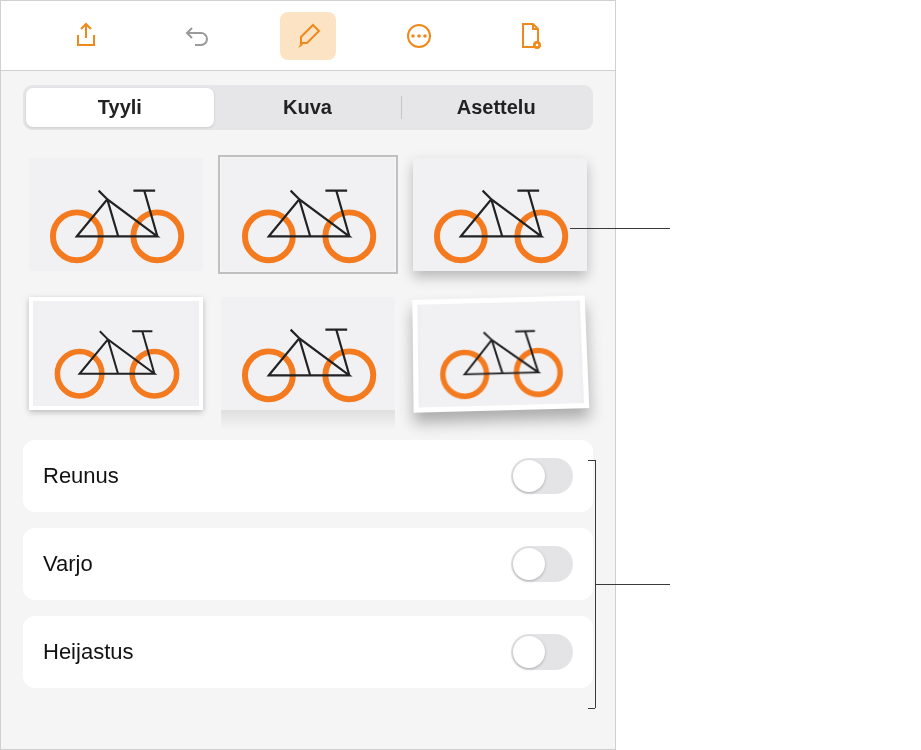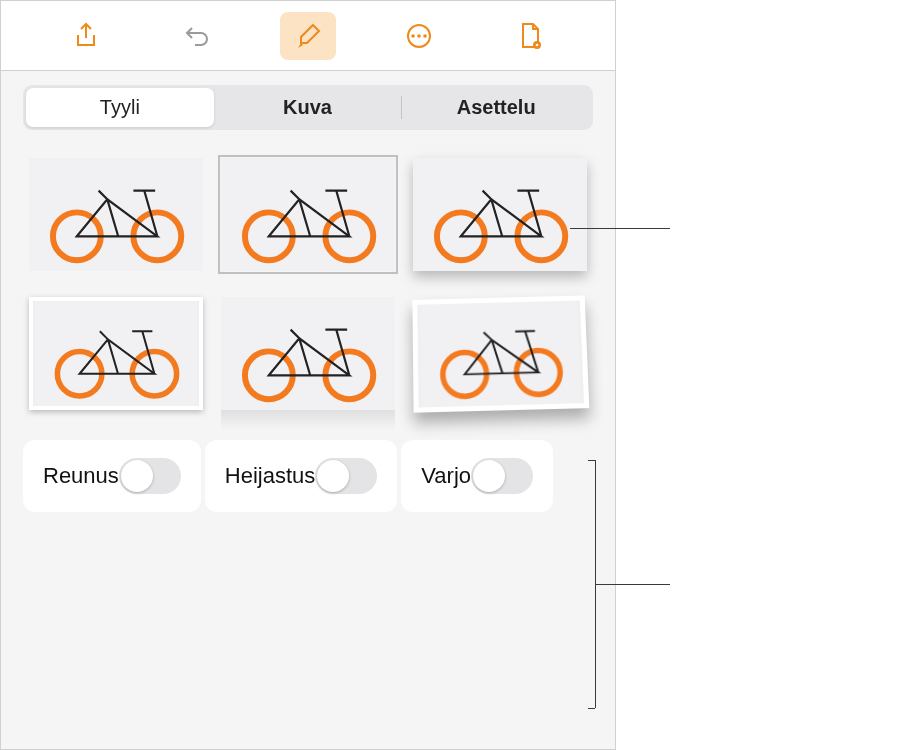--- a/index.html
+++ b/index.html
@@ -64,21 +64,21 @@
     font-size: 20px;
     color: #222;
     border-radius: 7px;
     cursor: pointer;
     position: relative;
     font-weight: bold;
   }
   .tab.selected {
     background: #fff;
     box-shadow: 0 1px 3px rgba(0,0,0,0.12);
-    font-weight: 400;
+    font-weight: 700;
   }
   .tab-sep {
     width: 1px;
     background: #c4c4c6;
     margin: 8px 0;
   }
 
   .style-grid {
     display: grid;
     grid-template-columns: repeat(3, 1fr);
@@ -125,22 +125,22 @@
   }
   .t-tilt { perspective: 400px; }
   .t-tilt .thumb-img {
     border: 5px solid #fff;
     box-shadow: 0 10px 14px rgba(0,0,0,0.3);
     transform: rotateX(4deg) rotateZ(-1.5deg);
   }
 
   .option-list {
     display: flex;
-    flex-direction: row;
-    gap: 4px;
+    flex-direction: column;
+    gap: 16px;
     margin-top: 6px;
   }
   .option-row {
     background: #fff;
     border-radius: 12px;
     padding: 18px 20px;
     display: flex;
     align-items: center;
     justify-content: space-between;
   }
@@ -343,27 +343,27 @@
     </div>
 
     <div class="option-list">
       <div class="option-row">
         <span class="option-label">Reunus</span>
         <div class="switch">
             <div class="knob"></div>
           </div>
       </div>
       <div class="option-row">
-        <span class="option-label">Heijastus</span>
+        <span class="option-label">Varjo</span>
         <div class="switch">
             <div class="knob"></div>
           </div>
       </div>
       <div class="option-row">
-        <span class="option-label">Varjo</span>
+        <span class="option-label">Heijastus</span>
         <div class="switch">
             <div class="knob"></div>
           </div>
       </div>
     </div>
 
   </div>
 </div>
 
 <div class="callout" style="left:570px; top:228px; width:100px;"></div>

